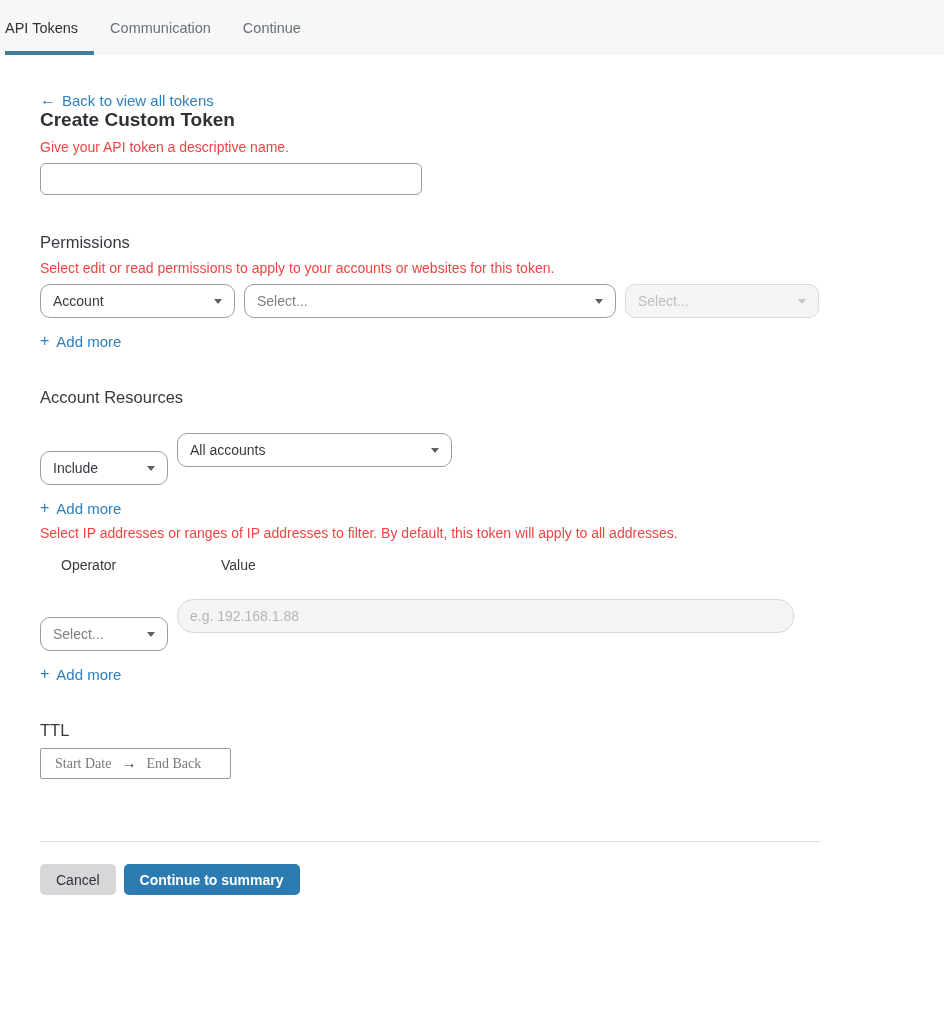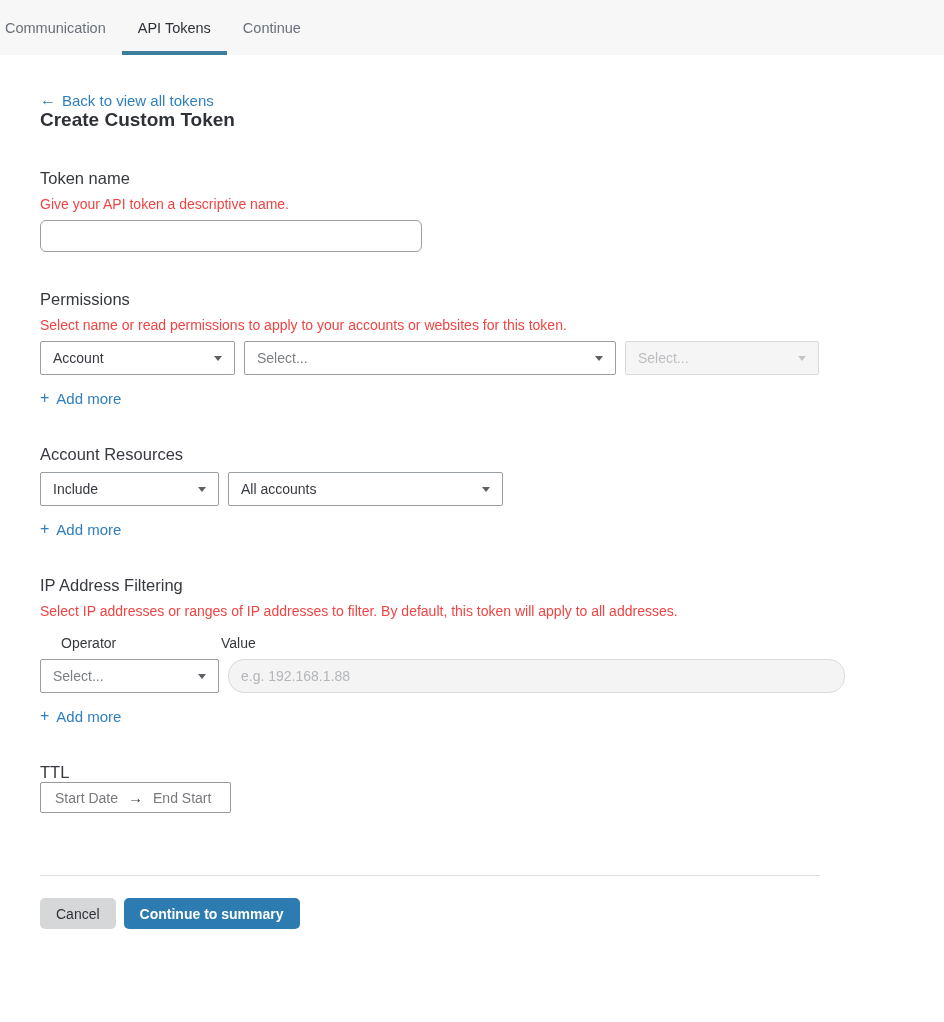--- a/index.html
+++ b/index.html
@@ -85,21 +85,21 @@
     font-size: 14px;
     color: #36393f;
     background: #ffffff;
     outline: none;
   }
   .text-input.token-name { width: 382px; margin-top: 8px; display: block; }
 
   .select {
     height: 34px;
     border: 1px solid #989ea3;
-    border-radius: 2px;
+    border-radius: 10px;
     background: #ffffff;
     display: flex;
     align-items: center;
     justify-content: space-between;
     padding: 0 12px;
     cursor: pointer;
     font-size: 14px;
     color: #36393f;
   }
   .select .placeholder { color: #7c8085; }
@@ -116,21 +116,21 @@
     border-color: #d9dadb;
     color: #bcbec1;
     cursor: default;
   }
   .select.disabled .placeholder { color: #bcbec1; }
   .select.disabled .caret { border-top-color: #c3c5c7; }
 
   .w-195 { width: 195px; }
   .w-372 { width: 372px; }
   .w-194 { width: 194px; }
-  .w-151 { width: 179px; }
+  .w-151 { width: 128px; margin-top: 36px; }
   .w-303 { width: 275px; }
 
   .add-more {
     margin-top: 14px;
     display: inline-flex;
     align-items: center;
     gap: 7px;
     color: #2f7fbf;
     font-size: 15px;
     cursor: pointer;
@@ -155,32 +155,33 @@
     border: 1px solid #d9dadb;
     border-radius: 16px;
     padding: 0 12px;
     font-family: inherit;
     font-size: 14px;
     color: #36393f;
   }
   .value-input::placeholder { color: #b4b6b9; }
 
   .ttl-range {
-    margin-top: 0;
+    margin-top: 8px;
     width: 191px;
     height: 31px;
     border: 1px solid #95989c;
     border-radius: 2px;
     display: flex;
     align-items: center;
     padding: 0 14px;
     gap: 10px;
     font-size: 14px;
     cursor: pointer;
     background: #ffffff;
+    font-family: Liberation Serif, serif;
   }
   .ttl-range .date-ph { color: #77797d; }
   .ttl-range .range-arrow { color: #36393f; font-size: 15px; }
 
   .divider {
     margin-top: 62px;
     border: none;
     border-top: 1px solid #dcdddd;
     width: 780px;
   }
@@ -208,51 +209,50 @@
   .btn-primary {
     background: #2d7cb1;
     color: #ffffff;
     font-weight: bold;
   }
 </style>
 </head>
 <body>
 
 <div class="tabbar">
+  <div class="tab active">
+    <span>API Tokens</span>
+  </div>
   <div class="tab">
     <span>Communication</span>
-  </div>
-  <div class="tab active">
-    <span>API Tokens</span>
   </div>
   <div class="tab">
     <span>Continue</span>
   </div>
 </div>
 
 <div class="content">
 
   <a class="back-link">
     <span class="arrow">←</span>
     <span>Back to view all tokens</span>
   </a>
 
   <h1 class="page-title">Create Custom Token</h1>
 
   
   <div>
-    <div class="section-heading">Token name</div>
     <div class="section-desc">Give your API token a descriptive name.</div>
     <input class="text-input token-name" type="text" value="" style="">
   </div>
 
   
   <div>
     <div class="section-heading">Permissions</div>
-    <div class="section-desc">Select name or read permissions to apply to your accounts or websites for this token.</div>
+    <div class="section-desc">Select edit or read permissions to apply to your accounts or websites for this token.</div>
     <div class="controls-row">
       <div class="select w-195">
         <span>Account</span>
         <span class="caret"></span>
       </div>
       <div class="select w-372">
         <span class="placeholder">Select...</span>
         <span class="caret"></span>
       </div>
       <div class="select w-194 disabled">
@@ -280,21 +280,20 @@
       </div>
     </div>
     <a class="add-more">
       <span class="plus">+</span>
       <span>Add more</span>
     </a>
   </div>
 
   
   <div>
-    <div class="section-heading">IP Address Filtering</div>
     <div class="section-desc">Select IP addresses or ranges of IP addresses to filter. By default, this token will apply to all addresses.</div>
     <div class="field-labels">
       <span class="lbl-operator">Operator</span>
       <span>Value</span>
     </div>
     <div class="controls-row">
       <div class="select w-151">
         <span class="placeholder">Select...</span>
         <span class="caret"></span>
       </div>
@@ -305,21 +304,21 @@
       <span>Add more</span>
     </a>
   </div>
 
   
   <div>
     <div class="section-heading">TTL</div>
     <div class="ttl-range">
       <span class="date-ph">Start Date</span>
       <span class="range-arrow">→</span>
-      <span class="date-ph">End Start</span>
+      <span class="date-ph">End Back</span>
     </div>
   </div>
 
   <hr class="divider">
 
   <div class="footer-actions">
     <button class="btn btn-cancel">Cancel</button>
     <button class="btn btn-primary">Continue to summary</button>
   </div>
 

